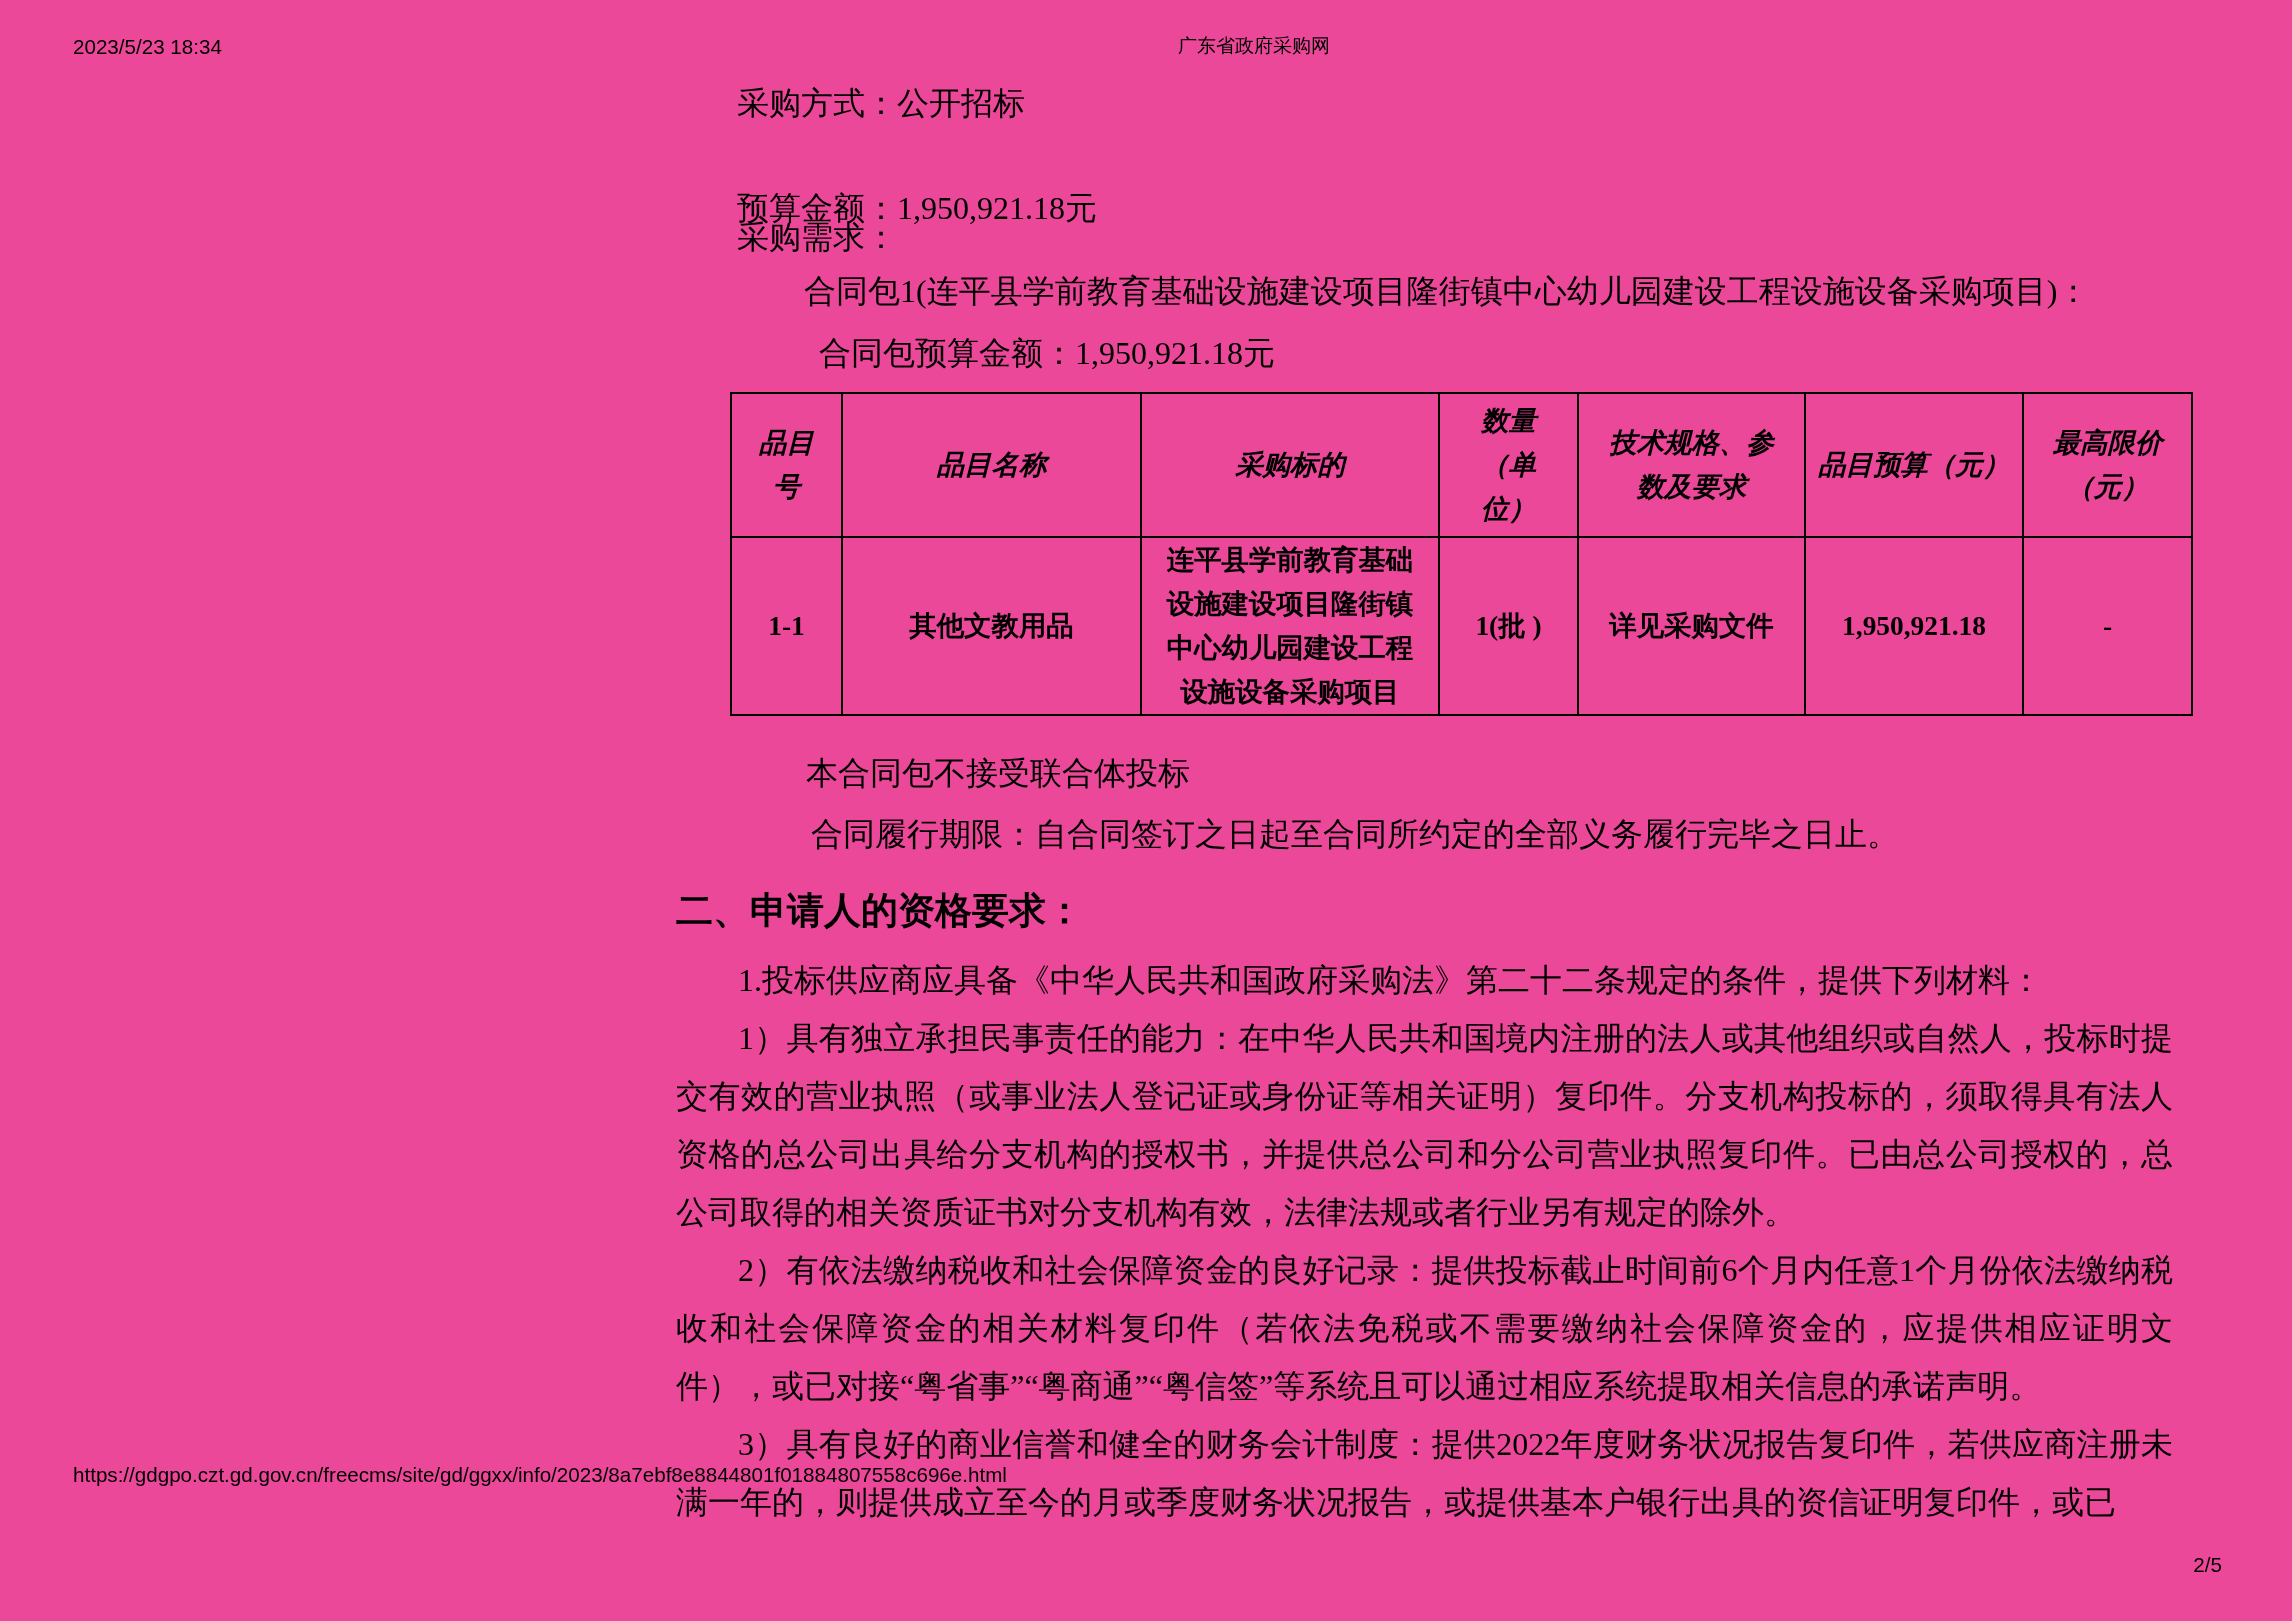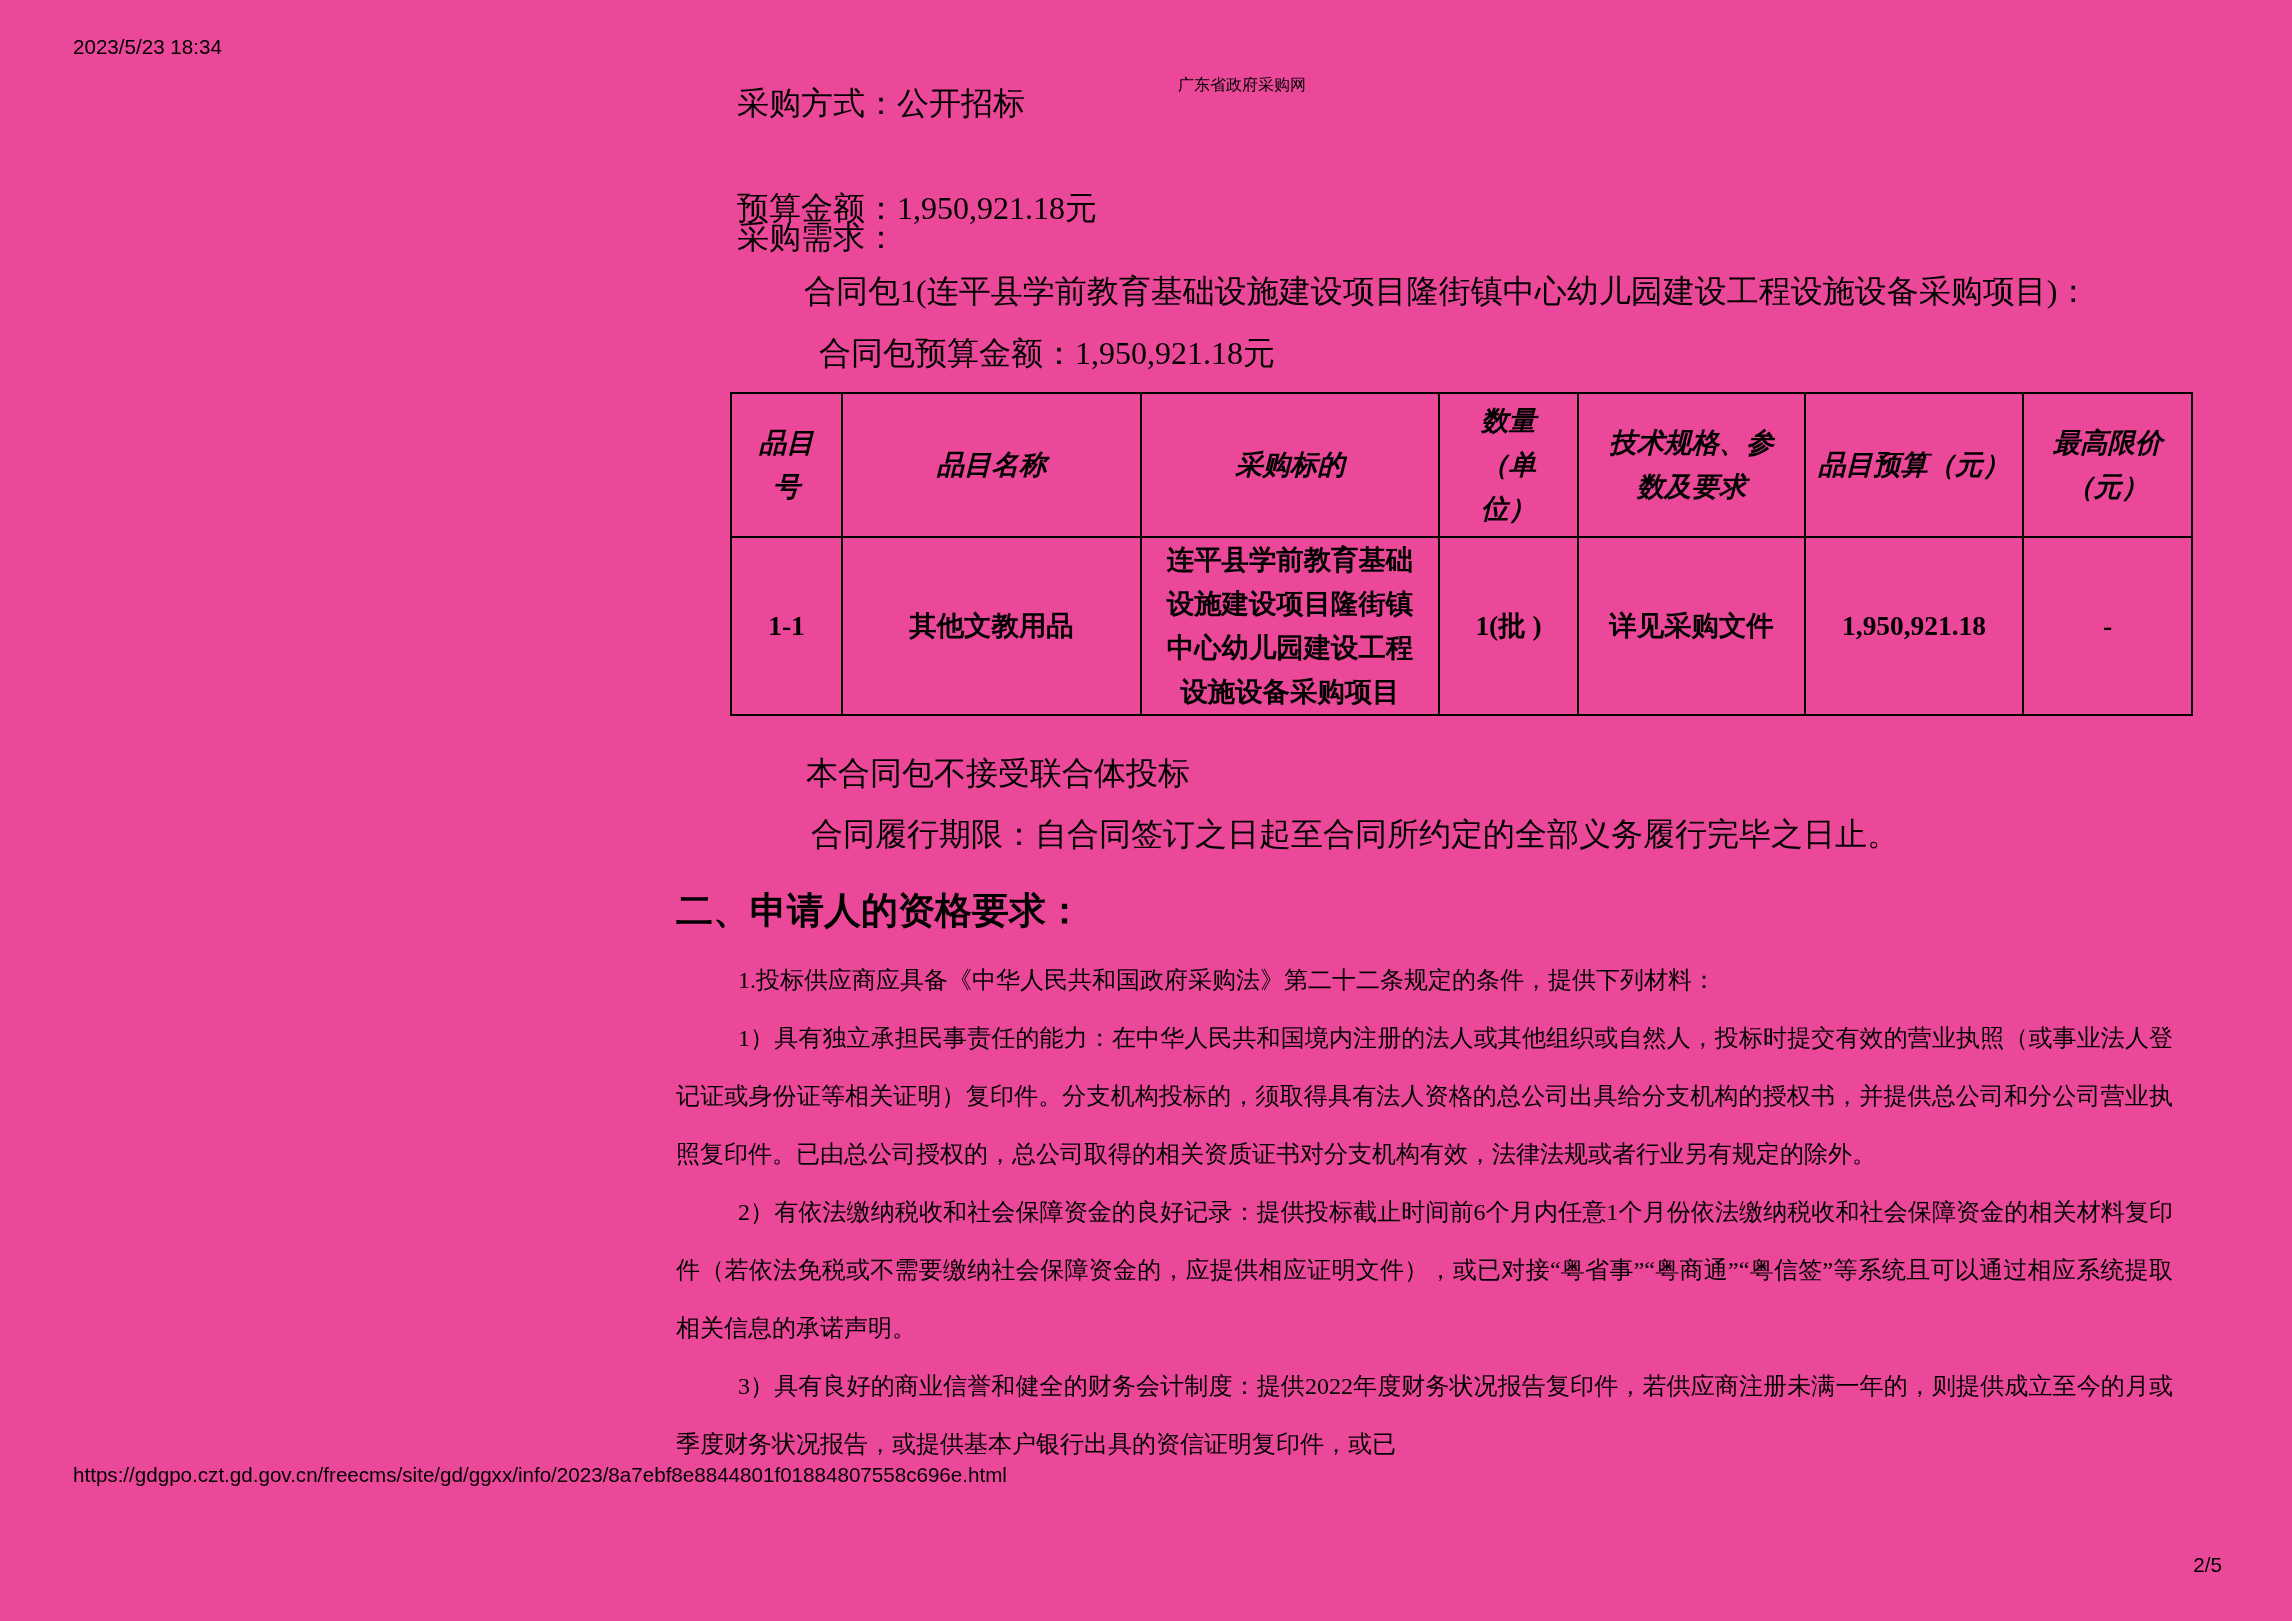--- a/index.html
+++ b/index.html
@@ -18,21 +18,21 @@
   .abs { position: absolute; }
 
   
   .chrome {
     font-family: "Liberation Sans", "DejaVu Sans", sans-serif;
     font-size: 20.6px;
     color: #000000;
     white-space: nowrap;
   }
   .hdr-date  { left: 73px;  top: 35px; }
-  .hdr-title { left: 1178px; top: 33px; font-size: 16px; margin-top: 42px; }
+  .hdr-title { left: 1178px; top: 33px; font-size: 19px; }
   .ftr-url   { left: 73px;  top: 1463px; }
   .ftr-page  { right: 71px; top: 1553px; }
 
   
   .docline {
     font-size: 32px;
     line-height: 39px;
     white-space: nowrap;
   }
   .l-method  { left: 737px; top: 84px; }
@@ -73,21 +73,21 @@
   .hw60  { max-width: 61px;  margin: 0 auto; }
   .hw172 { max-width: 171px; margin: 0 auto; }
   .hw116 { max-width: 116px; margin: 0 auto; }
   .cw256 { max-width: 253px; margin: 0 auto; }
   td.price-cap { text-align: right; padding-right: 27.4px; }
 
   
   .paras {
     left: 676px; top: 951px;
     width: 1497px;
-    font-size: 24px;
+    font-size: 32px;
     line-height: 58px;
   }
   .paras p {
     margin: 0;
     text-indent: 62px;
     text-align: justify;
     text-justify: inter-ideograph;
   }
 </style>
 </head>

